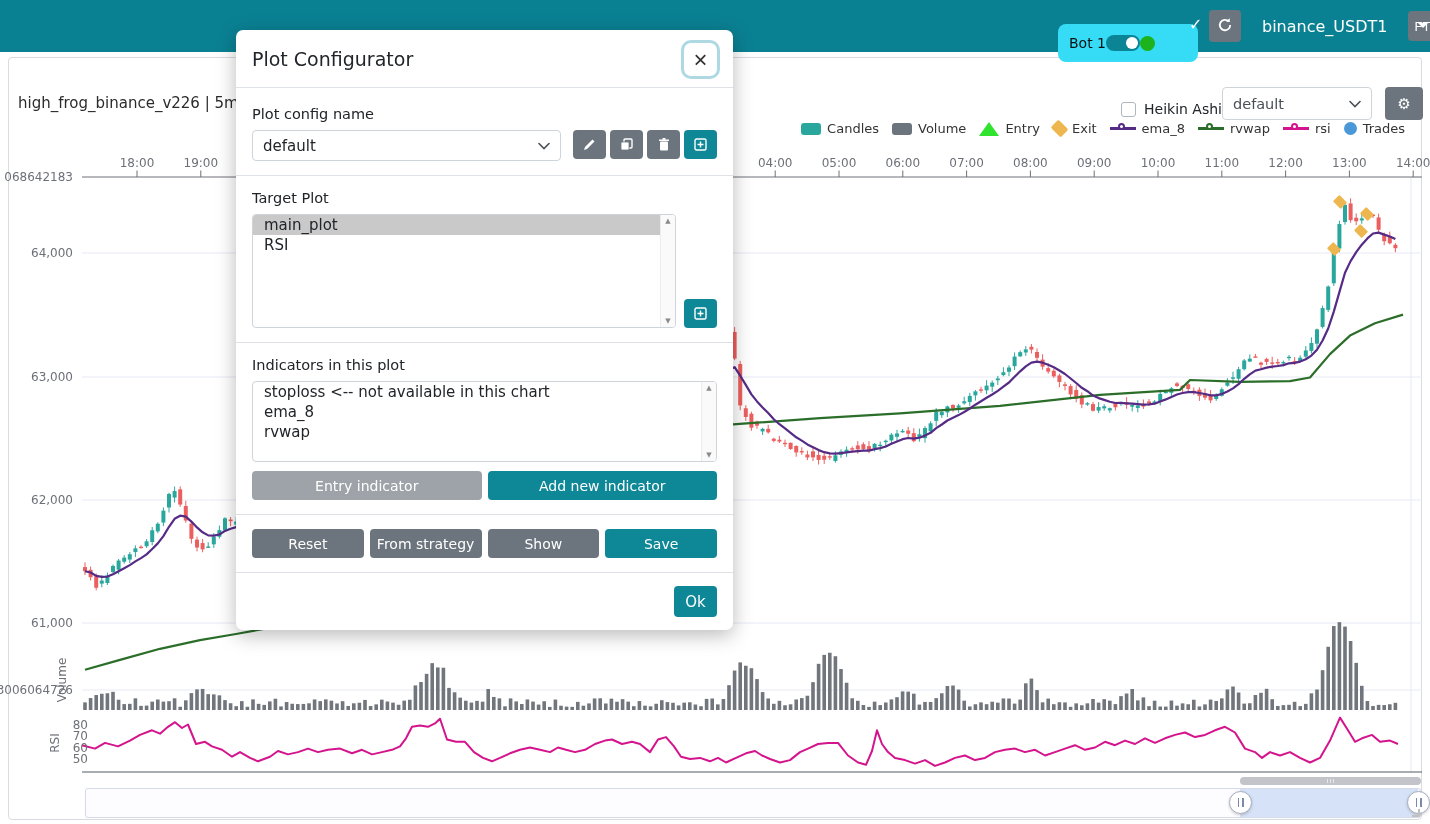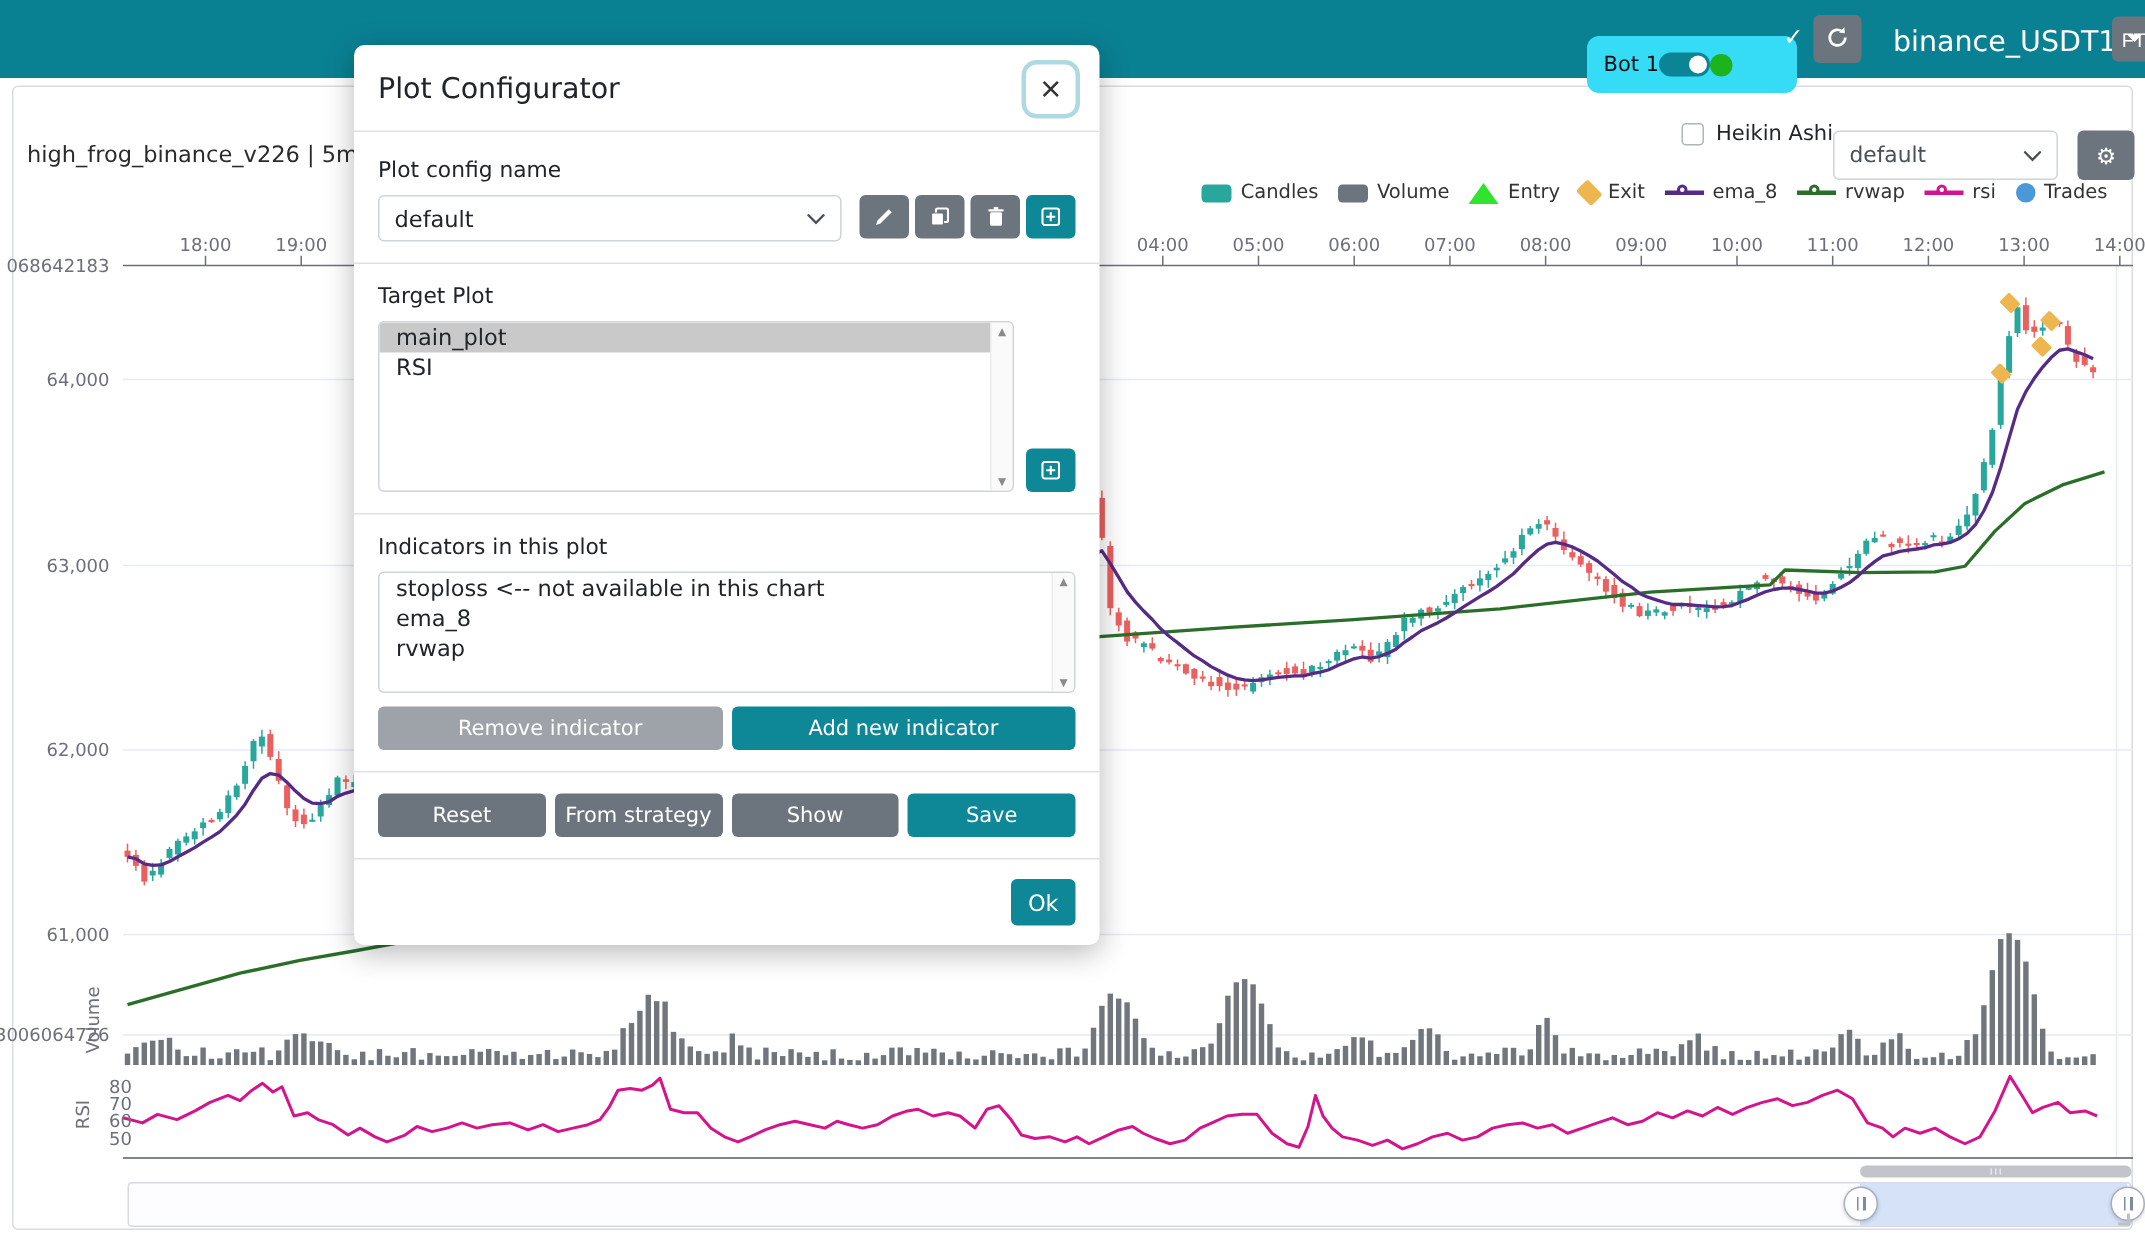--- a/index.html
+++ b/index.html
@@ -10,30 +10,30 @@
   #navbar { position:absolute; left:0; top:0; width:1430px; height:52px; background:#0a8193; z-index:5; }
   #bot-badge { position:absolute; left:1058px; top:24px; width:140px; height:38px; background:#36dcf6;
     border-radius:8px; display:flex; align-items:center; gap:0; padding:0 11px; cursor:pointer; }
   #bot-badge .bot-label { font-size:14px; color:#101010; }
   .toggle { width:34px; height:16px; border-radius:9px; background:#0b8496; position:relative; }
   .toggle .knob { position:absolute; right:2px; top:2px; width:12px; height:12px; border-radius:50%; background:#fff; }
   .online-dot { width:15px; height:15px; border-radius:50%; background:#1db31d; }
   #nav-check { position:absolute; left:1189px; top:15px; color:#fff; font-size:16px; }
   .nav-gray-btn { position:absolute; background:#6c757d; border:none; border-radius:4px; color:#fff; cursor:pointer; }
   #refresh-btn { left:1209px; top:10px; width:32px; height:32px; }
-  #exchange-label { position:absolute; left:1262px; top:17px; color:#fff; font-size:19px; }
+  #exchange-label { position:absolute; left:1262px; top:17px; color:#fff; font-size:16px; }
   #ft-avatar { left:1408px; top:11px; width:29px; height:30px; font-size:13px; }
   #user-caret { position:absolute; left:1418px; top:23px; width:0; height:0;
     border-left:5px solid transparent; border-right:5px solid transparent; border-top:5px solid #fff; }
 
   
   #chart-card { position:absolute; left:8px; top:57px; width:1414px; height:763px; background:#fff;
     border:1px solid #d8dbe0; border-radius:4px; z-index:1; }
   #chart-title { position:absolute; left:18px; top:94px; font-size:15px; color:#2b2b2b; z-index:2; }
-  #ha-wrap { position:absolute; left:1121px; top:81px; display:flex; align-items:center; gap:8px; z-index:2; cursor:pointer; }
+  #ha-wrap { position:absolute; left:1121px; top:101px; display:flex; align-items:center; gap:8px; z-index:2; cursor:pointer; }
   #ha-checkbox { width:15px; height:15px; border:1px solid #b0b6bc; border-radius:3px; background:#fff; }
   #ha-label { font-size:14px; color:#212529; }
   .uiselect { position:absolute; background:#fff; border:1px solid #ced4da; border-radius:4px;
     display:flex; align-items:center; justify-content:space-between; padding:0 10px; cursor:pointer; z-index:2; }
   #plotcfg-select { left:1222px; top:87px; width:150px; height:33px; font-size:14.5px; color:#495057; }
   #gear-btn { left:1385px; top:87px; width:38px; height:33px; font-size:15px; z-index:2; }
   #legend { position:absolute; top:121px; right:25px; display:flex; align-items:center; gap:13px; z-index:2; }
   .legend-item { display:flex; align-items:center; gap:6px; font-size:13px; color:#333; cursor:pointer; }
   .sw-rect { width:20px; height:12px; border-radius:3px; }
   .sw-tri { width:0; height:0; border-left:10px solid transparent; border-right:10px solid transparent; border-bottom:14px solid #2fe32f; }
@@ -1023,21 +1023,21 @@
     <div class="listbox" id="indicator-list">
       <div class="list-item" style="margin-right: 15px;">stoploss &lt;-- not available in this chart</div>
         <div class="list-item" style="margin-right: 15px;">ema_8</div>
         <div class="list-item" style="margin-right: 15px;">rvwap</div>
         <div class="lb-scroll">
         <span>▲</span>
         <span>▼</span>
       </div>
     </div>
     <div class="two-btn-row">
-      <button class="btn lightgray">Remove indicator</button>
+      <button class="btn lightgray">Entry indicator</button>
       <button class="btn teal">Add new indicator</button>
     </div>
     <hr class="m-divider">
     <div class="four-btn-row">
       <button class="btn gray">Reset</button>
       <button class="btn gray">From strategy</button>
       <button class="btn gray">Show</button>
       <button class="btn teal">Save</button>
     </div>
   </div>

